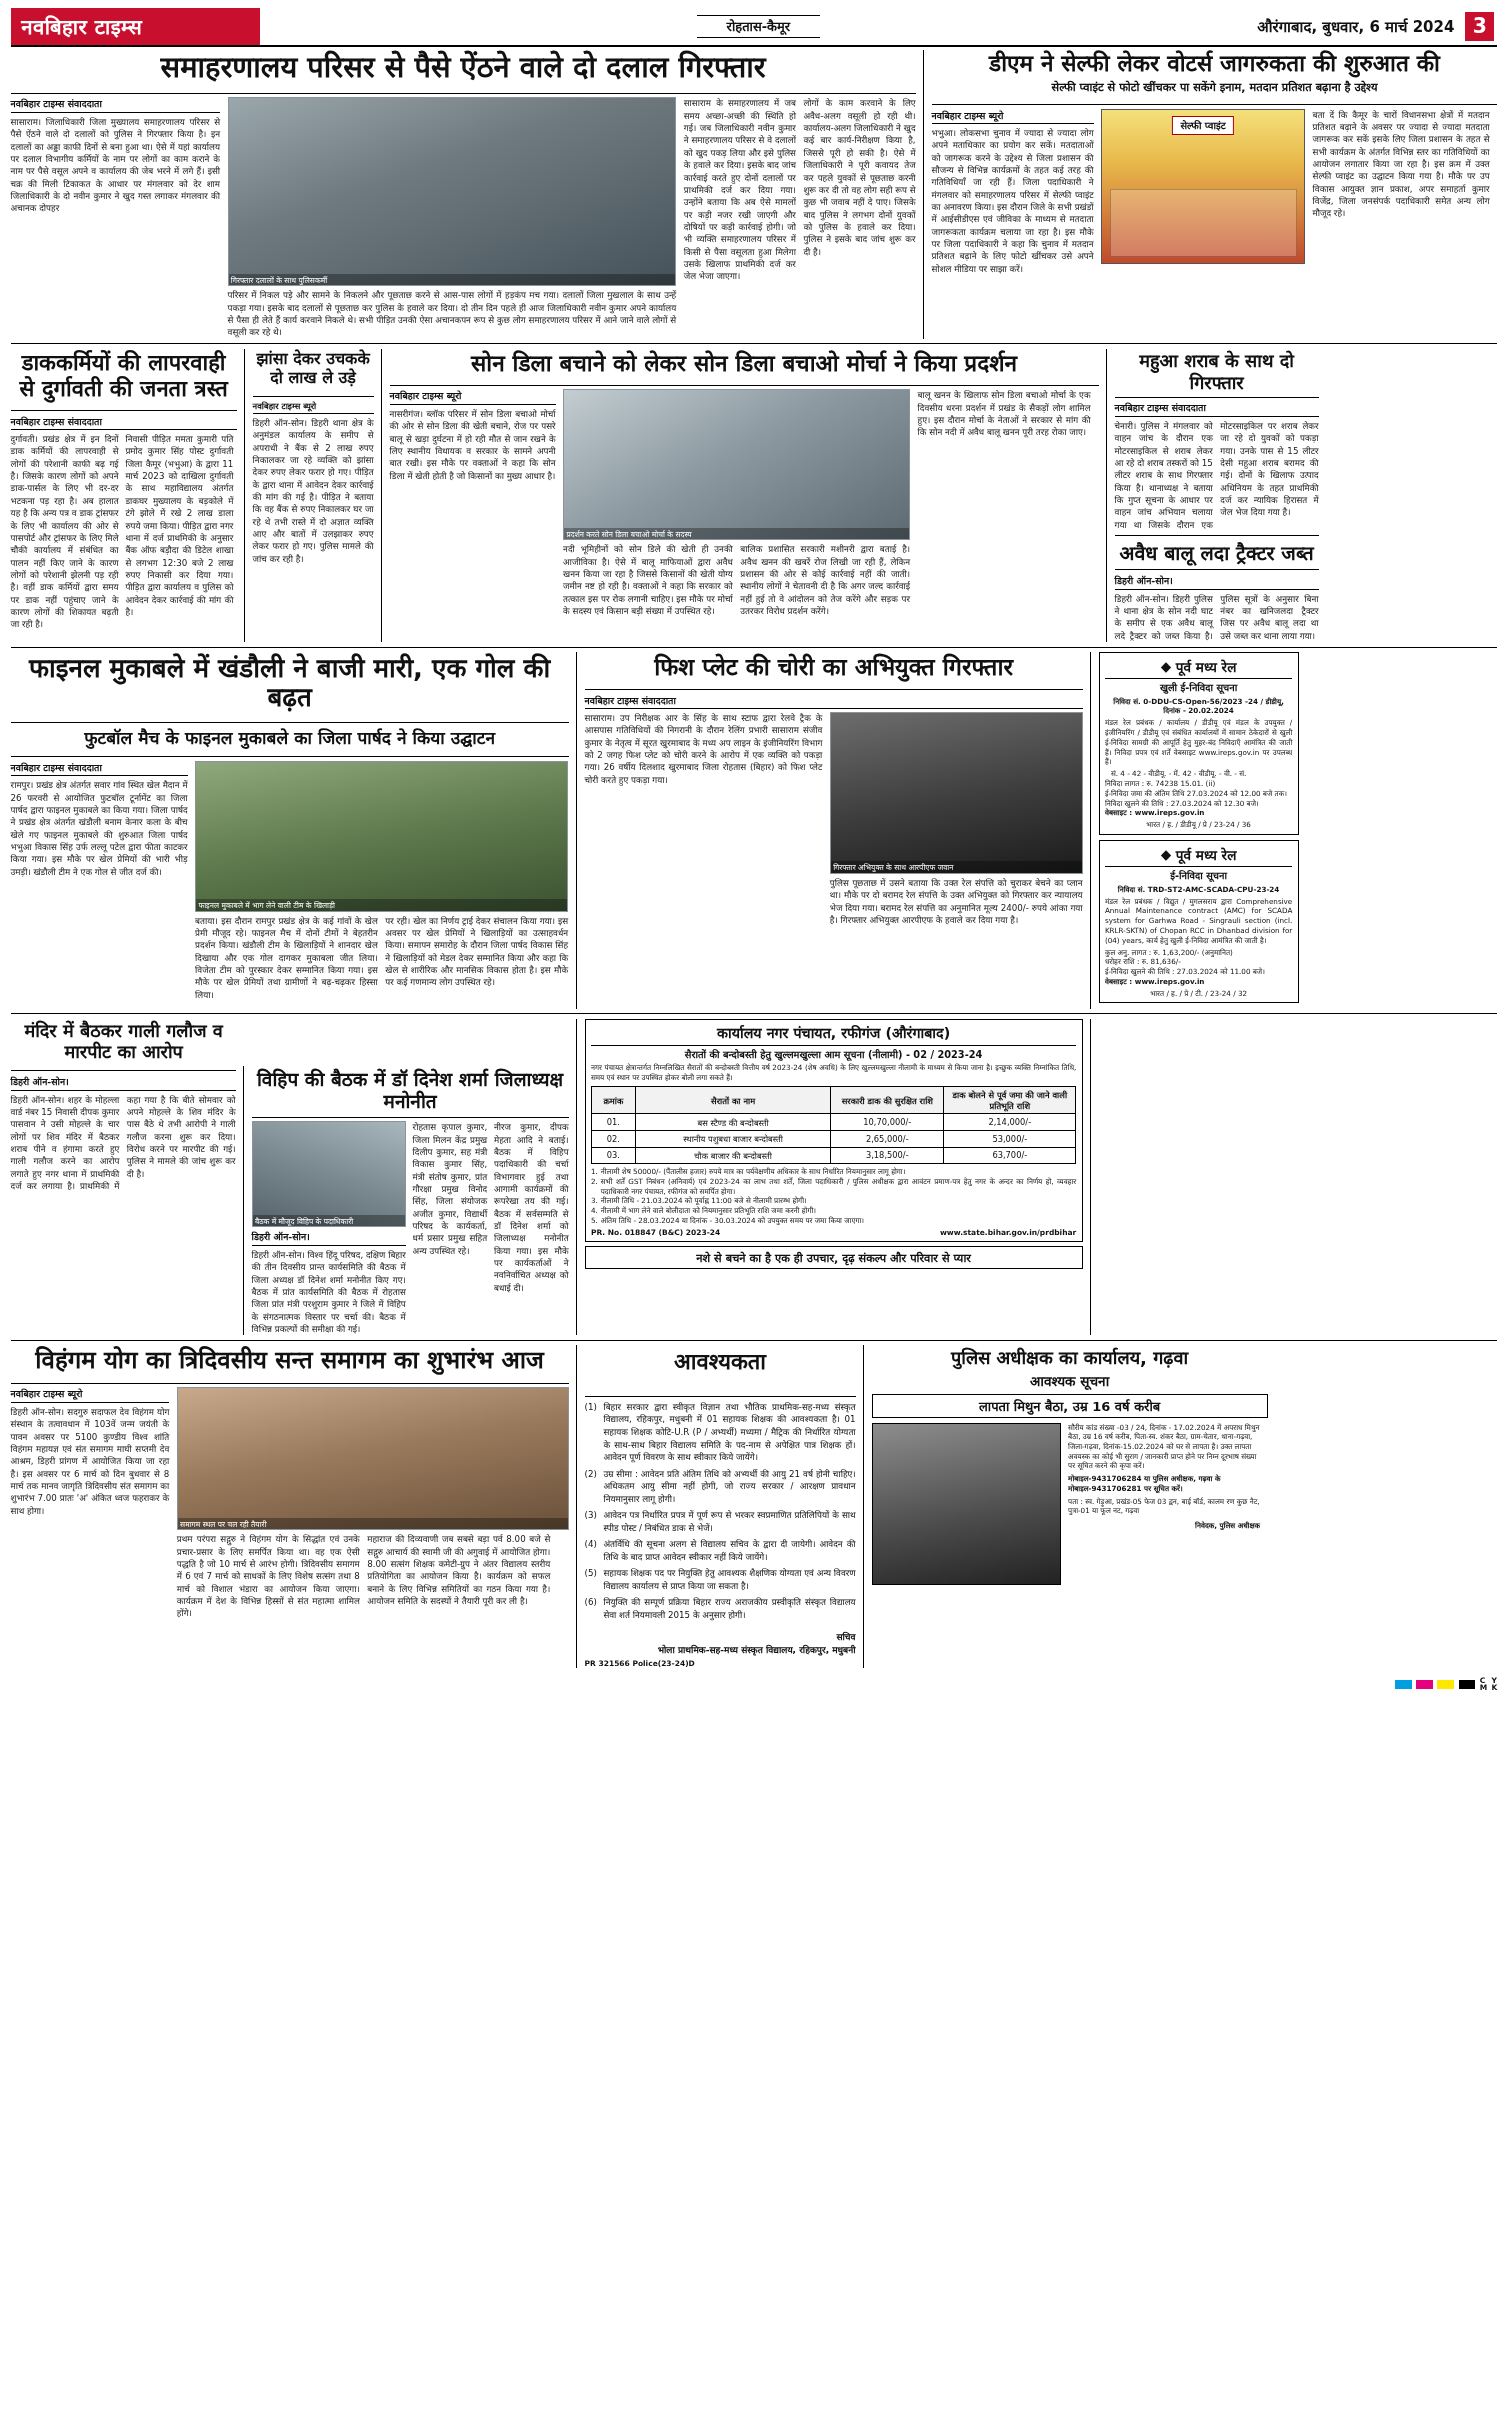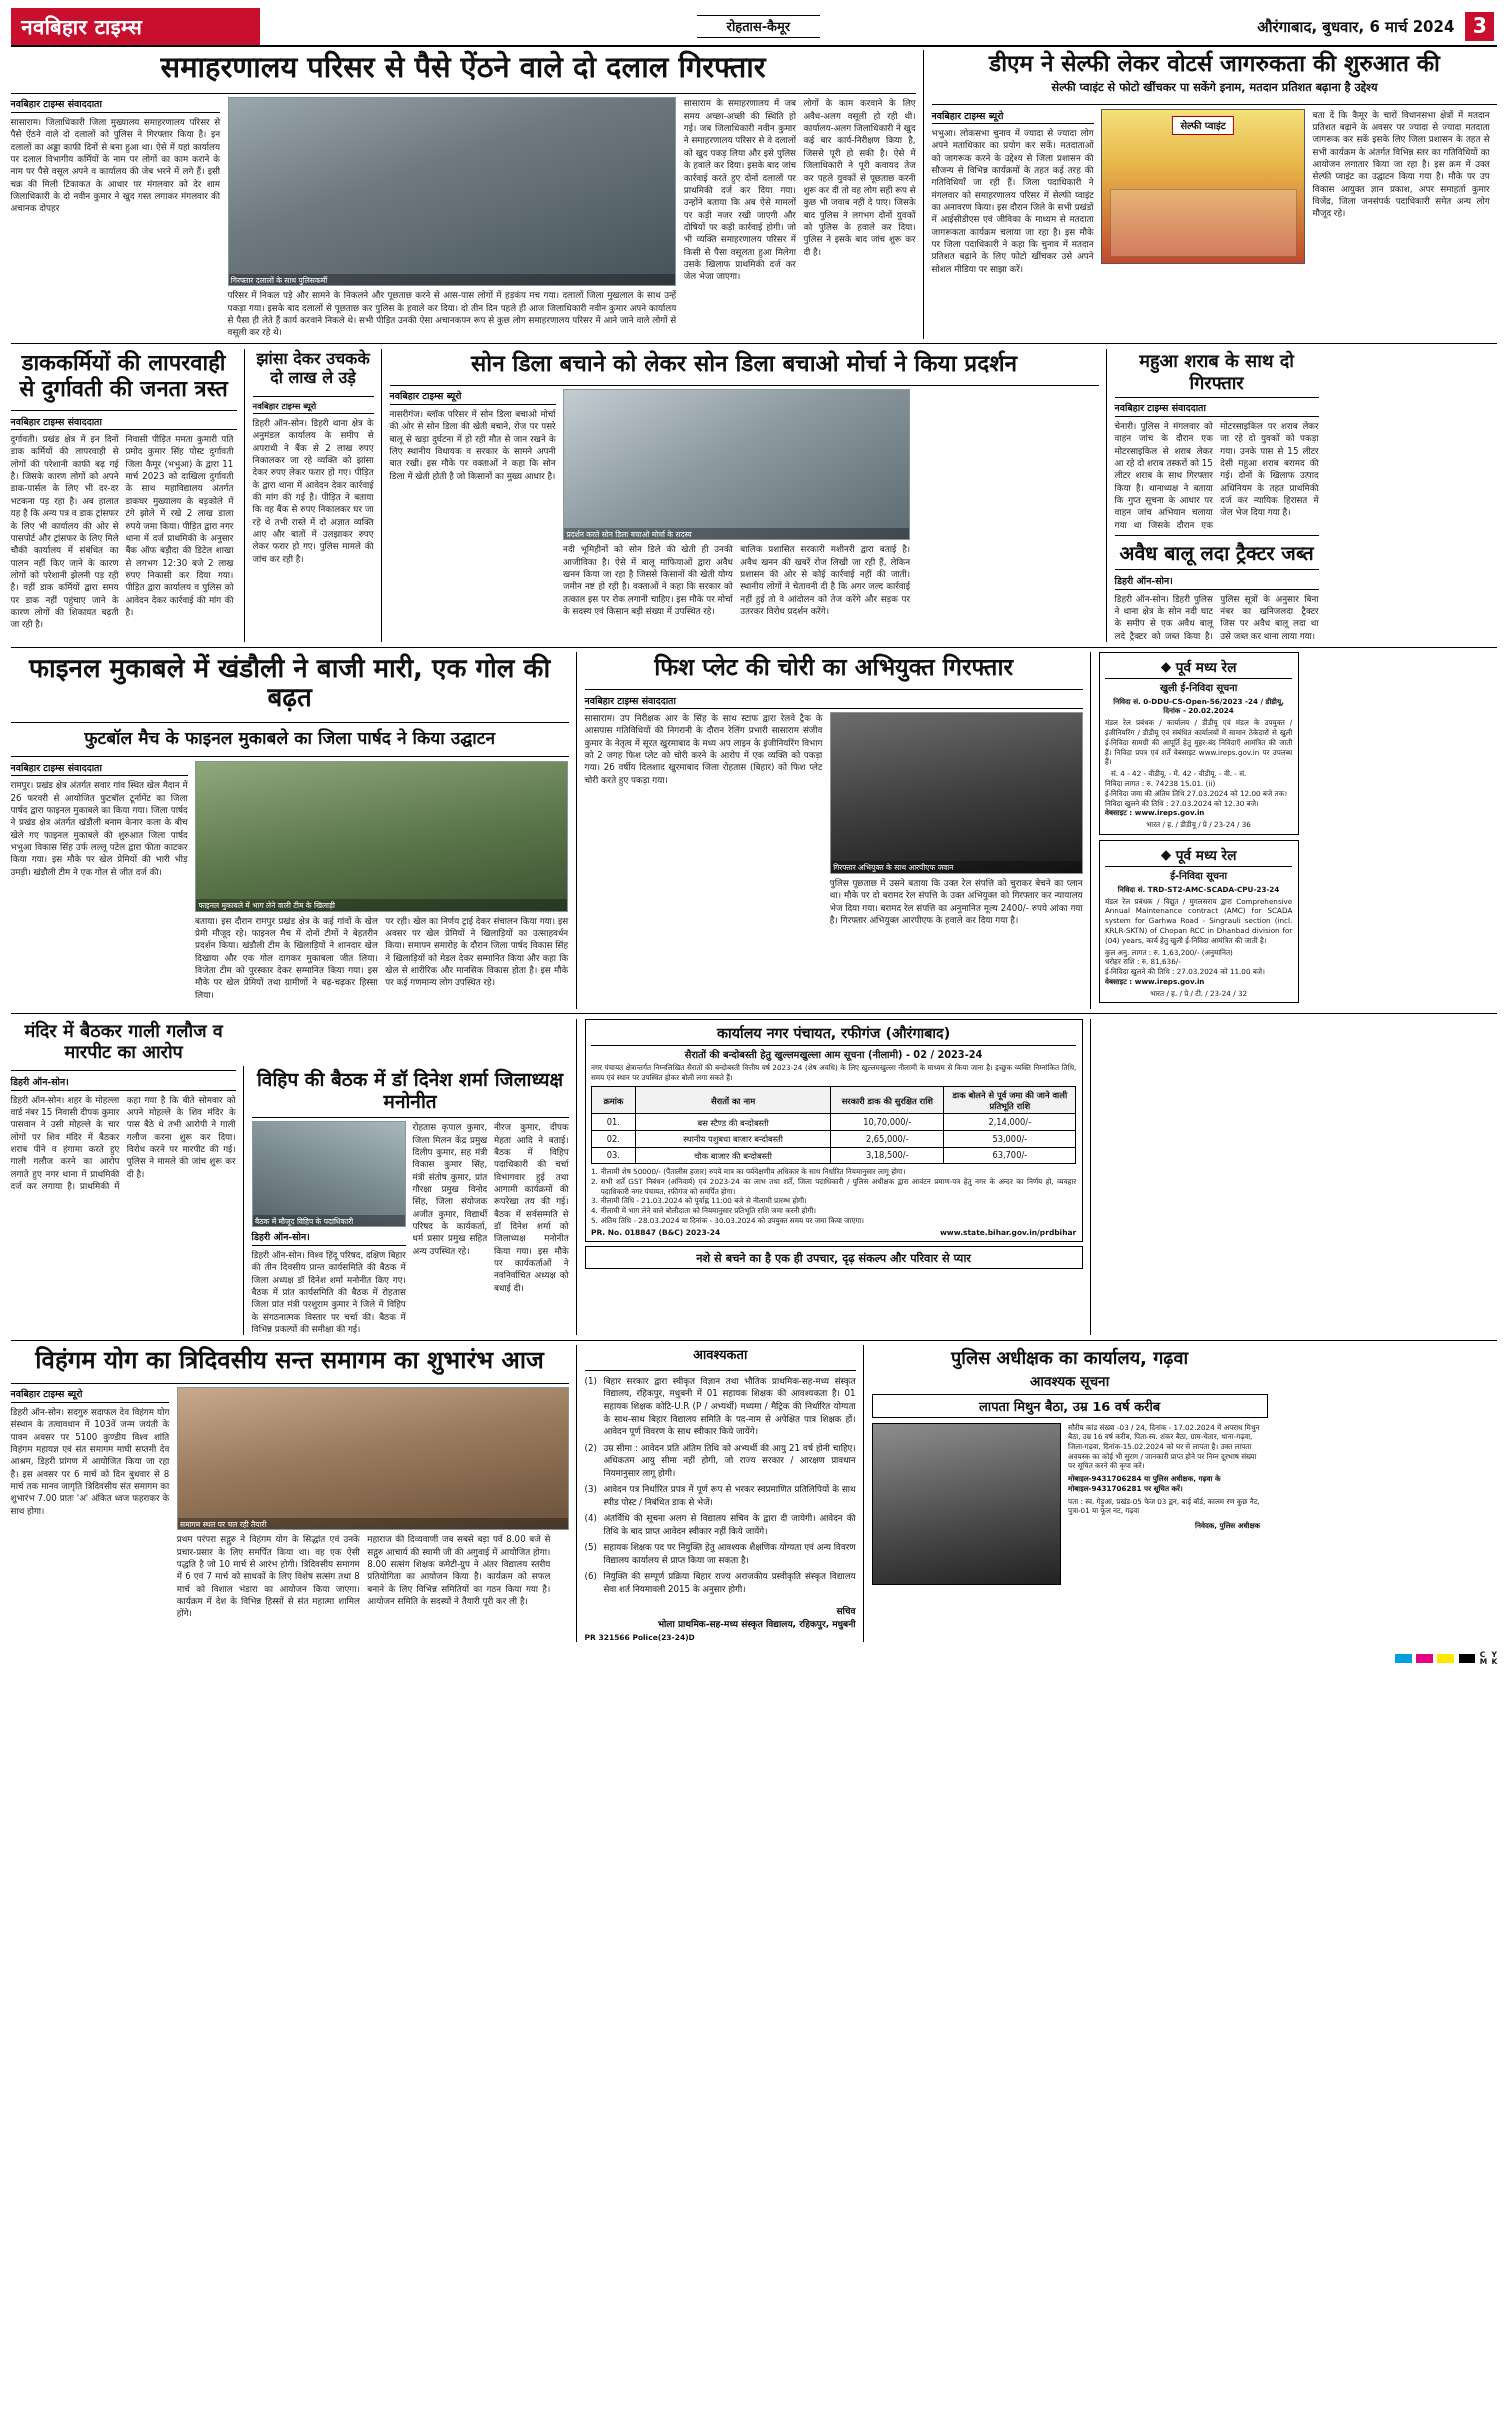--- a/index.html
+++ b/index.html
@@ -179,23 +179,23 @@
     font-size:8.3px;
   }
   table.tbl th, table.tbl td {
     border:0.8px solid #000;
     padding:2.3px 3px;
     text-align:center;
   }
   table.tbl th { font-weight:bold; background:#f2f2f2; }
   .notice-title {
     text-align:center;
-    font-size:13px;
-    font-weight:bold;
-    margin-bottom:3px;
+    font-size:22px;
+    font-weight:bold;
+    margin-bottom:17px;
   }
   .notice-list { font-size:8.7px; line-height:1.45; }
   .notice-list .li { display:flex; gap:3.8px; margin-bottom:3.8px; text-align:justify; }
   .notice-list .num { min-width:15px; }
   .strip-black {
     border:1.5px solid #000;
     font-weight:bold;
     font-size:11.3px;
     text-align:center;
     padding:3px 4.5px;
@@ -325,20 +325,21 @@
         </div>
         <div style="width:347px;">
           <div class="photo ph-b" style="height:151px;">
             <div class="ph-label">प्रदर्शन करते सोन डिला बचाओ मोर्चा के सदस्य</div>
           </div>
           <div class="row" style="gap:7.5px;margin-top:3px;">
             <div style="width:170px;" class="body-text">नदी भूमिहीनों को सोन डिले की खेती ही उनकी आजीविका है। ऐसे में बालू माफियाओं द्वारा अवैध खनन किया जा रहा है जिससे किसानों की खेती योग्य जमीन नष्ट हो रही है। वक्ताओं ने कहा कि सरकार को तत्काल इस पर रोक लगानी चाहिए। इस मौके पर मोर्चा के सदस्य एवं किसान बड़ी संख्या में उपस्थित रहे।</div>
             <div style="width:170px;" class="body-text">बालिक प्रशासित सरकारी मशीनरी द्वारा बताई है। अवैध खनन की खबरें रोज लिखी जा रही हैं, लेकिन प्रशासन की ओर से कोई कार्रवाई नहीं की जाती। स्थानीय लोगों ने चेतावनी दी है कि अगर जल्द कार्रवाई नहीं हुई तो वे आंदोलन को तेज करेंगे और सड़क पर उतरकर विरोध प्रदर्शन करेंगे।</div>
           </div>
         </div>
+        <div style="width:173px;" class="body-text">बालू खनन के खिलाफ सोन डिला बचाओ मोर्चा के एक दिवसीय धरना प्रदर्शन में प्रखंड के सैकड़ों लोग शामिल हुए। इस दौरान मोर्चा के नेताओं ने सरकार से मांग की कि सोन नदी में अवैध बालू खनन पूरी तरह रोका जाए।</div>
       </div>
     </div>
 
     <div class="vsep"></div>
 
     <div class="col" style="width:204px;">
       <div>
         <h3 class="head" style="font-size:18px;">महुआ शराब के साथ दो गिरफ्तार</h3>
         <div class="rule-thin"></div>
         <div class="byline">नवबिहार टाइम्स संवाददाता</div>

